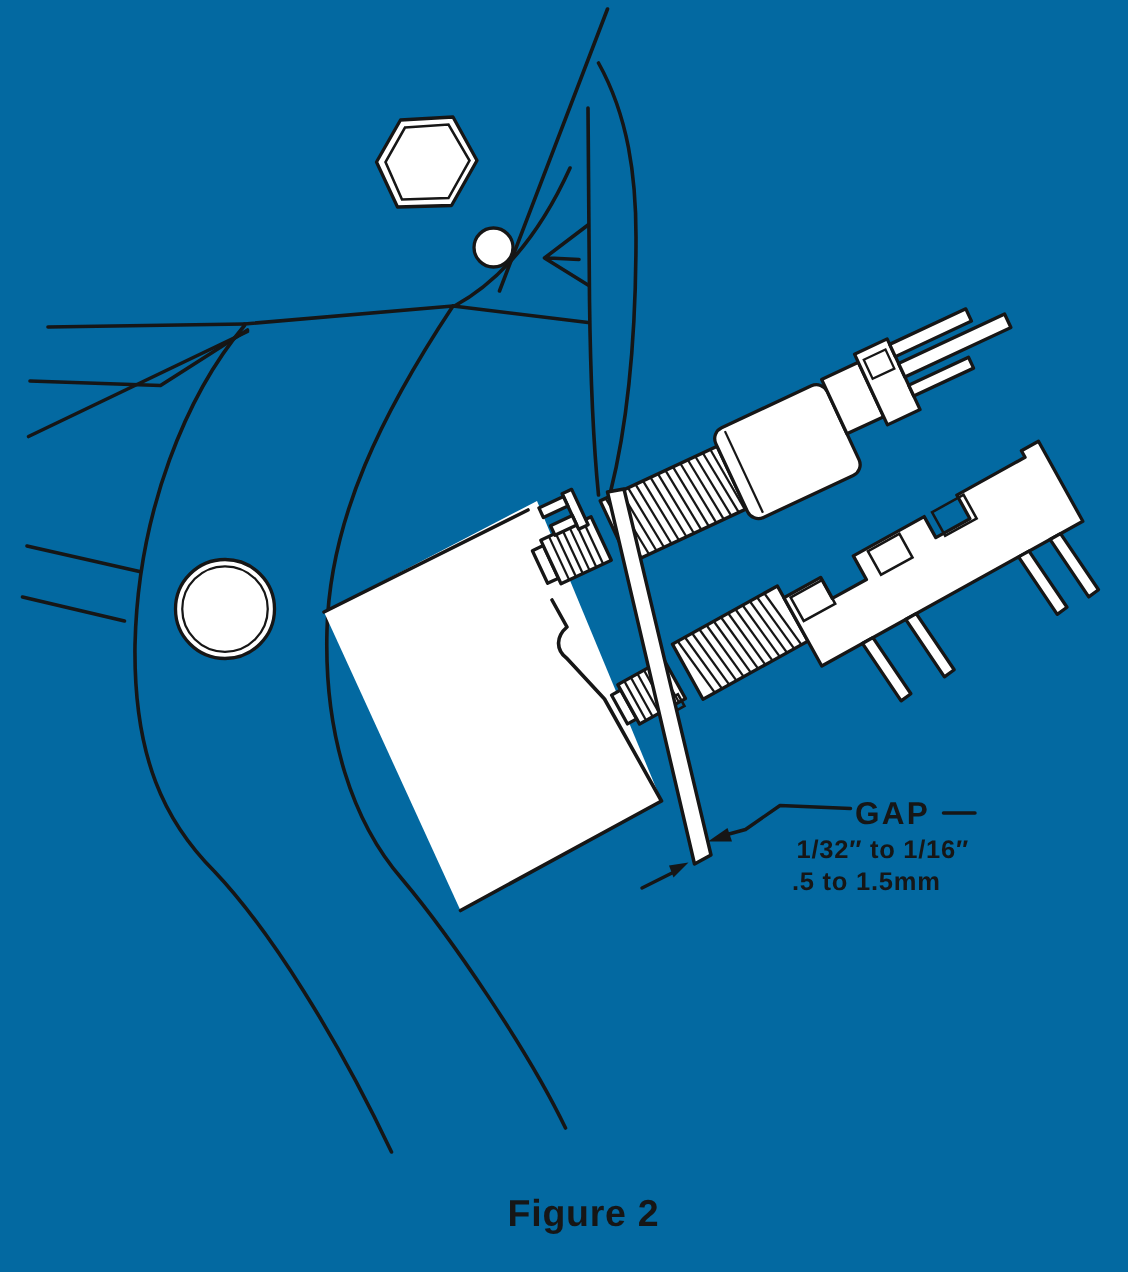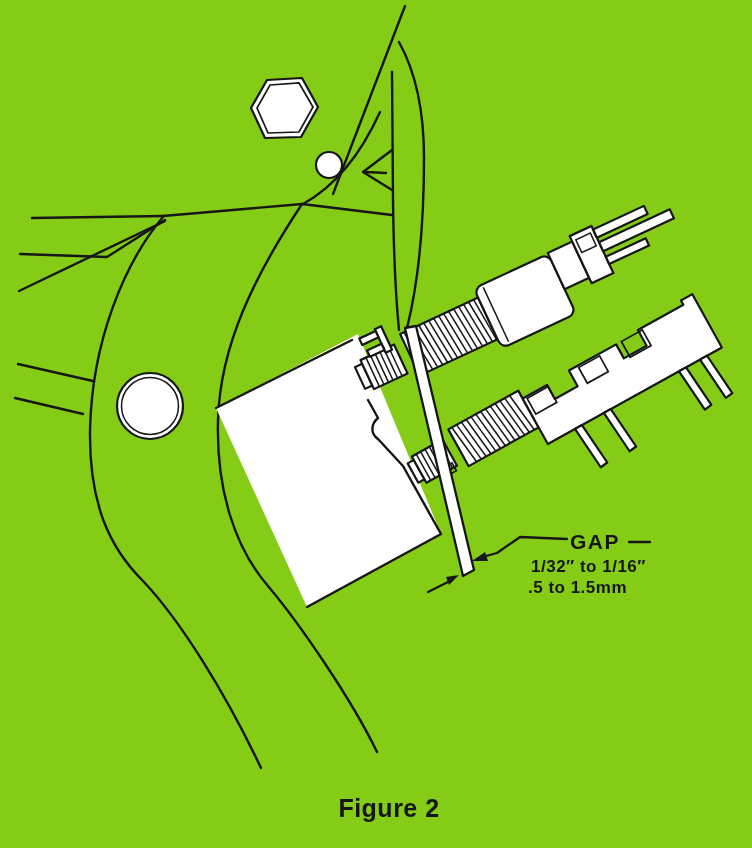--- a/index.html
+++ b/index.html
@@ -4,21 +4,21 @@
 <style>
   html, body {
     margin: 0;
     padding: 0;
     background: #ffffff;
   }
   .page {
     position: relative;
     width: 752px;
     height: 848px;
-    background: #84cc16;
+    background: #0369a1;
     overflow: hidden;
     font-family: "Liberation Sans", sans-serif;
   }
   svg { display: block; }
   .ink-line   { stroke: #161616; fill: none; stroke-width: 2.4; stroke-linecap: round; stroke-linejoin: round; }
   .ink-thin   { stroke: #161616; fill: none; stroke-width: 1.5; stroke-linecap: butt; }
   .ink-med    { stroke: #161616; fill: none; stroke-width: 1.7; }
   .white-part { stroke: #161616; fill: #ffffff; stroke-width: 2.2; stroke-linejoin: round; }
   .white-fill { fill: #ffffff; stroke: none; }
   .solid-ink  { fill: #161616; stroke: none; }

